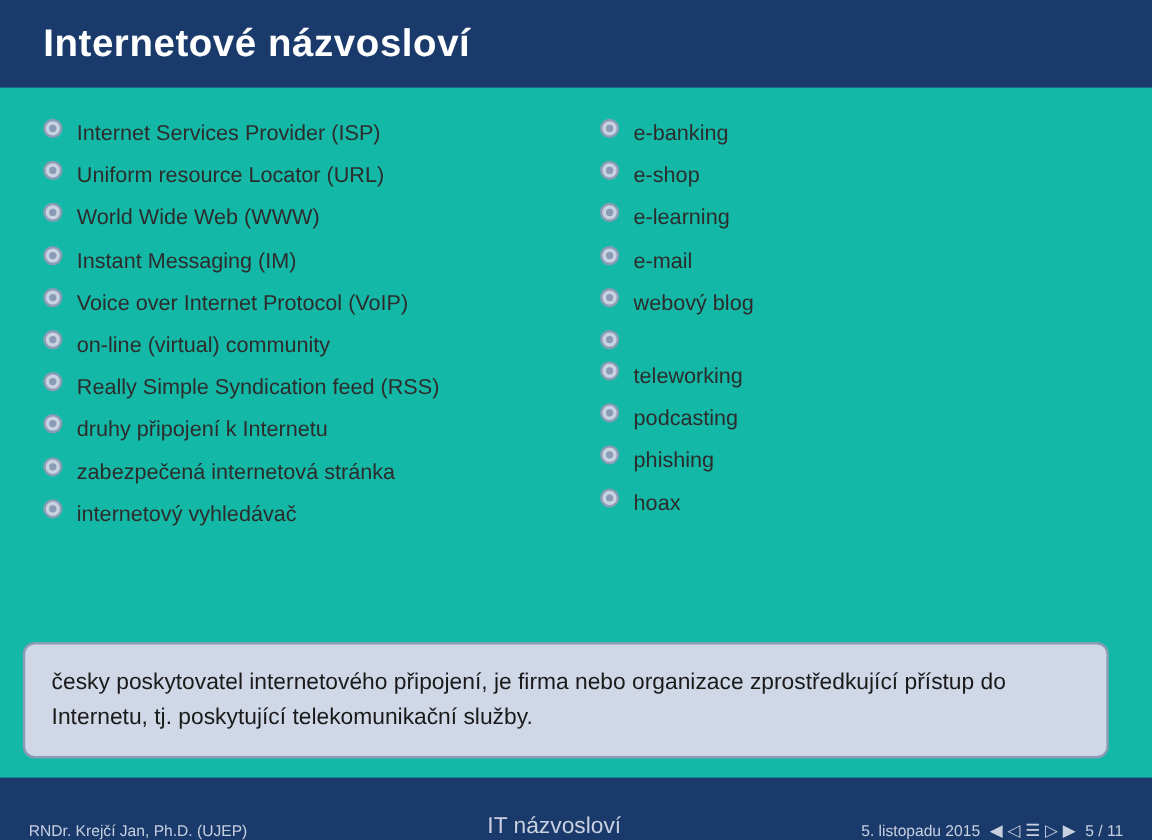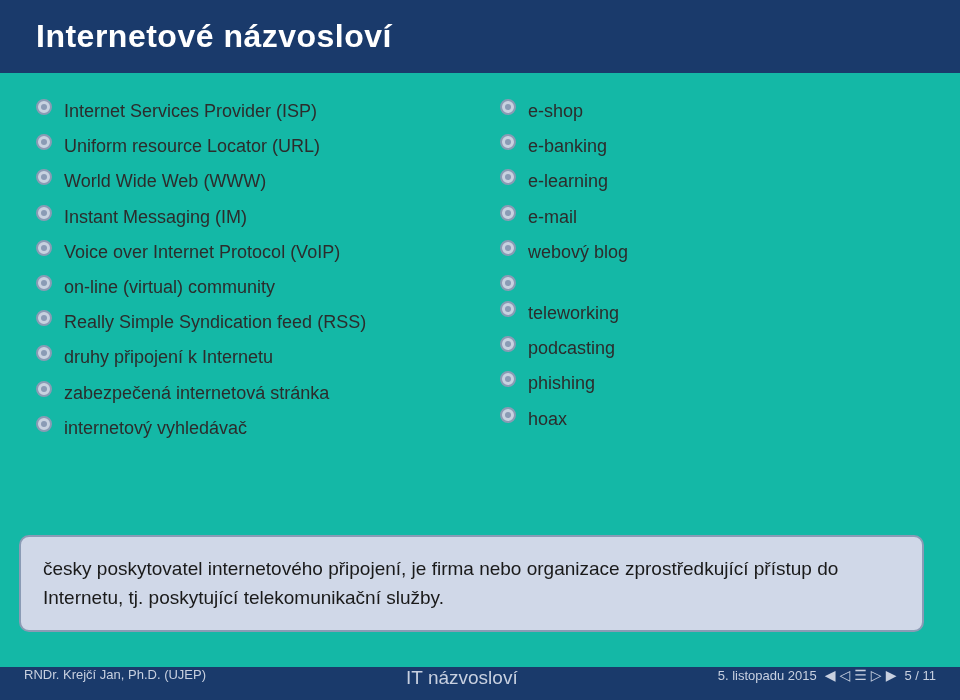--- a/index.html
+++ b/index.html
@@ -106,23 +106,23 @@
     }
 
     .tooltip-text {
       font-size: 19px;
       color: #1a1a1a;
       line-height: 1.5;
     }
 
     .footer {
       background: #1a3a6b;
-      height: 33px;
-      display: flex;
-      align-items: flex-start;
+      height: 52px;
+      display: flex;
+      align-items: flex-end;
       justify-content: space-between;
       padding: 0 24px;
       position: absolute;
       bottom: 0;
       left: 0;
       right: 0;
     }
 
     .footer-left {
       color: #c8d0e0;
@@ -226,27 +226,27 @@
       </div>
       <span class="bullet-text">internetový vyhledávač</span>
     </div>
       </div>
 
     <div class="right-col">
     <div class="bullet-item">
       <div class="bullet-circle">
         <div class="bullet-circle-inner"></div>
       </div>
+      <span class="bullet-text">e-banking</span>
+    </div>
+        <div class="bullet-item">
+      <div class="bullet-circle">
+        <div class="bullet-circle-inner"></div>
+      </div>
       <span class="bullet-text">e-shop</span>
-    </div>
-        <div class="bullet-item">
-      <div class="bullet-circle">
-        <div class="bullet-circle-inner"></div>
-      </div>
-      <span class="bullet-text">e-banking</span>
     </div>
         <div class="bullet-item">
       <div class="bullet-circle">
         <div class="bullet-circle-inner"></div>
       </div>
       <span class="bullet-text">e-learning</span>
     </div>
         <div class="bullet-item">
       <div class="bullet-circle">
         <div class="bullet-circle-inner"></div>

